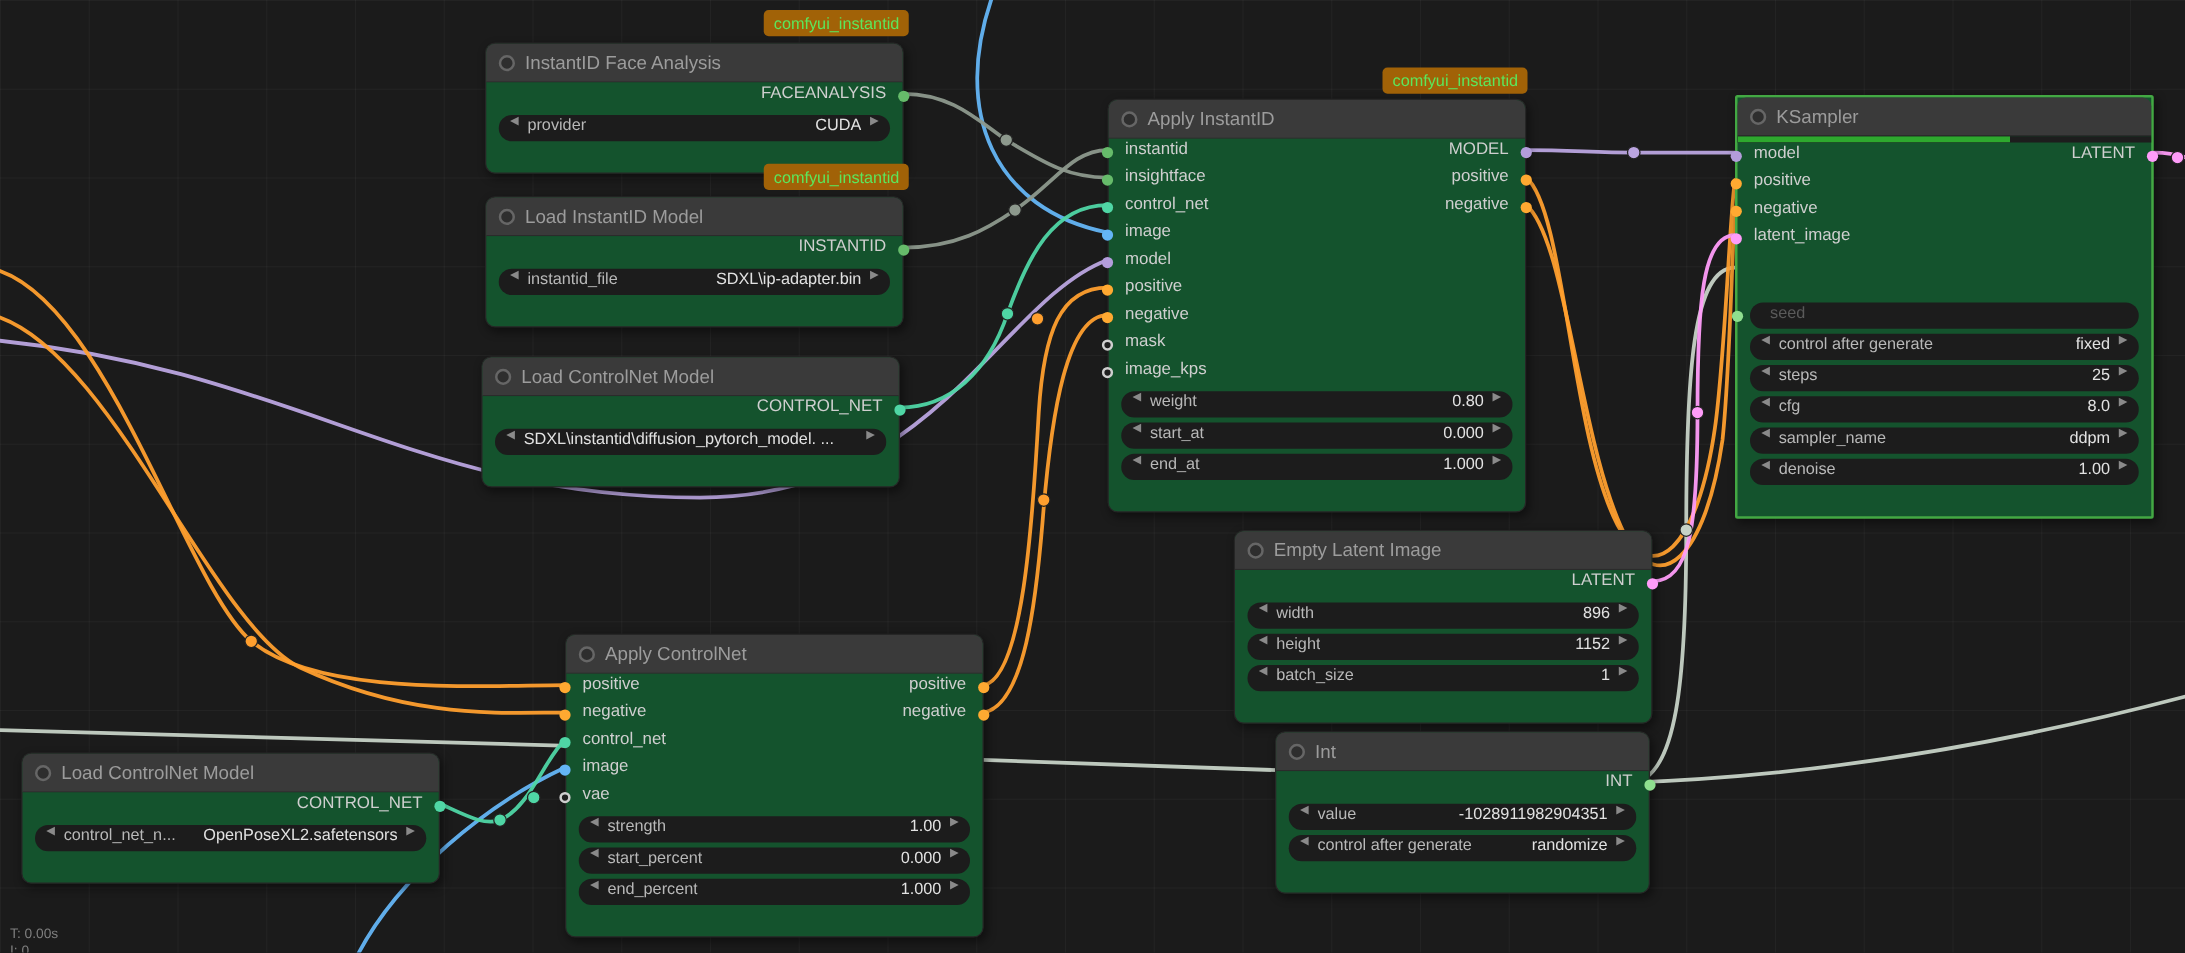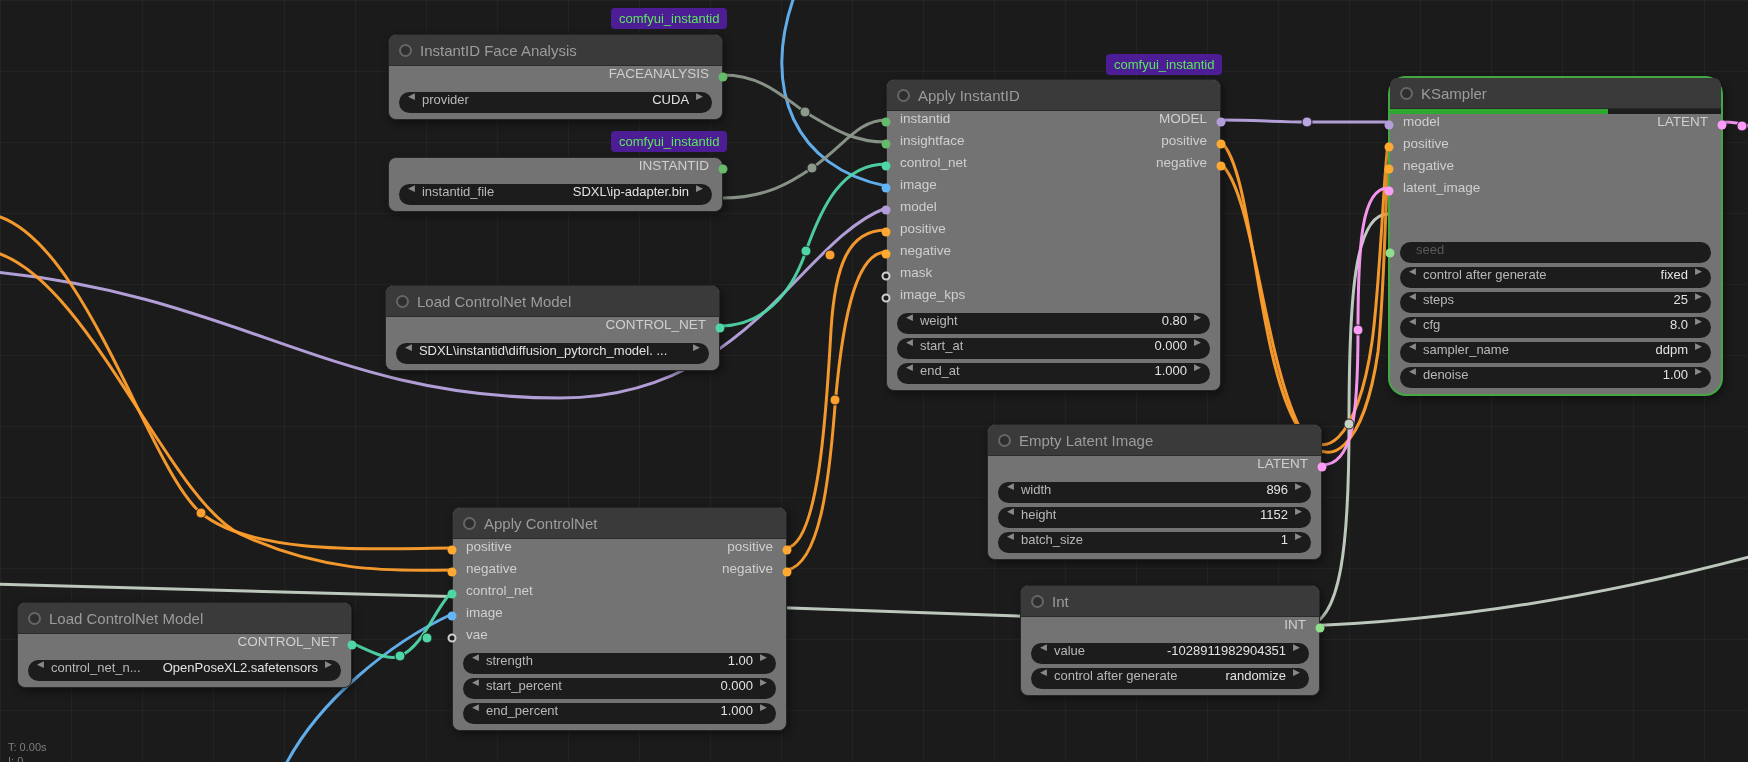--- a/index.html
+++ b/index.html
@@ -12,22 +12,22 @@
     background-size:71px 71px;
     font-family:"Liberation Sans", sans-serif;
   }
   svg.links{position:absolute;left:0;top:0;z-index:1;}
   svg.links path{fill:none;stroke-width:3;stroke-linecap:round;opacity:.95;}
   .Lgray{stroke:#8d998d}.Lteal{stroke:#4fd6a5}.Lblue{stroke:#64b5f6}
   .Lpurple{stroke:#bba5e0}.Lorange{stroke:#ff9f2e}.Lpink{stroke:#ff9cf9}.Lpale{stroke:#c6d2c6}
 
   .node{
     position:absolute;z-index:2;width:335px;
-    background:#737373;border:1px solid #262626;border-radius:8px;
-    padding-bottom:2px;box-shadow:2px 3px 8px rgba(0,0,0,.45);
+    background:#14532d;border:1px solid #262626;border-radius:8px;
+    padding-bottom:21px;box-shadow:2px 3px 8px rgba(0,0,0,.45);
     box-sizing:border-box;
   }
   .node-title{
     height:30px;display:flex;align-items:center;gap:8px;padding:0 10px;
     background:#3a3a3a;border-radius:7px 7px 0 0;border-bottom:1px solid #2b2b2b;
     color:#9c9c9c;font-size:15px;
   }
   .collapse-dot{width:9px;height:9px;border-radius:50%;border:2px solid #666;background:#2e2e2e;flex:0 0 auto;}
   .slot-row{position:relative;height:22px;display:flex;align-items:flex-start;padding:0 13px;color:#cfcfcf;font-size:13.5px;}
   .spacer{flex:1}
@@ -44,26 +44,26 @@
   }
   .widget .arrow{color:#8a8a8a;font-size:9px;line-height:1;flex:0 0 auto;}
   .aL::before{content:"\25C0";}
   .aR::before{content:"\25B6";}
   .wlabel{margin-left:7px;white-space:nowrap;overflow:hidden;}
   .wvalue{margin-left:auto;margin-right:7px;color:#e2e2e2;white-space:nowrap;overflow:hidden;}
   .wvalue.solo{margin-left:7px;margin-right:auto;}
   .widget.disabled{color:#5a5a5a;margin-top:40px;}
   .widget.disabled .wlabel{color:#5a5a5a;}
 
-  .node.selected{border:2px solid #43a843;border-radius:18px;}
+  .node.selected{border:2px solid #43a843;border-radius:2px;}
   .progress{height:5px;background:#1d1d1d;overflow:hidden;}
   .progress-fill{height:100%;background:#2ea82e;}
 
   .badge{
-    position:absolute;z-index:3;background:#4c1d95;color:#5ce65c;
+    position:absolute;z-index:3;background:#a16207;color:#5ce65c;
     font-size:13px;padding:3px 8px;border-radius:4px;white-space:nowrap;
   }
   .canvas-stats{position:absolute;z-index:3;left:8px;top:740px;color:#7f7f7f;font-size:11px;line-height:14px;}
 </style>
 </head>
 <body>
 
 <svg class="links" width="1748" height="762" viewBox="0 0 1748 762">
   <path class="Lpale" d="M -6 584 C 420 594, 950 612, 1304 626"></path>
   <path class="Lpale" d="M 1304 626 C 1480 620, 1640 586, 1753 556"></path>
@@ -115,20 +115,24 @@
   </div>
   <div class="widget">
     <span class="arrow aL"></span>
     <span class="wlabel">provider</span>
     <span class="wvalue">CUDA</span>
     <span class="arrow aR"></span>
   </div>
 </div>
 
 <div class="node" style="left:388px;top:157px">
+  <div class="node-title">
+    <span class="collapse-dot"></span>
+    <span>Load InstantID Model</span>
+  </div>
   <div class="slot-row">
     <span class="spacer"></span>
     <span>INSTANTID</span>
     <span class="dot out cg"></span>
   </div>
   <div class="widget">
     <span class="arrow aL"></span>
     <span class="wlabel">instantid_file</span>
     <span class="wvalue">SDXL\ip-adapter.bin</span>
     <span class="arrow aR"></span>

